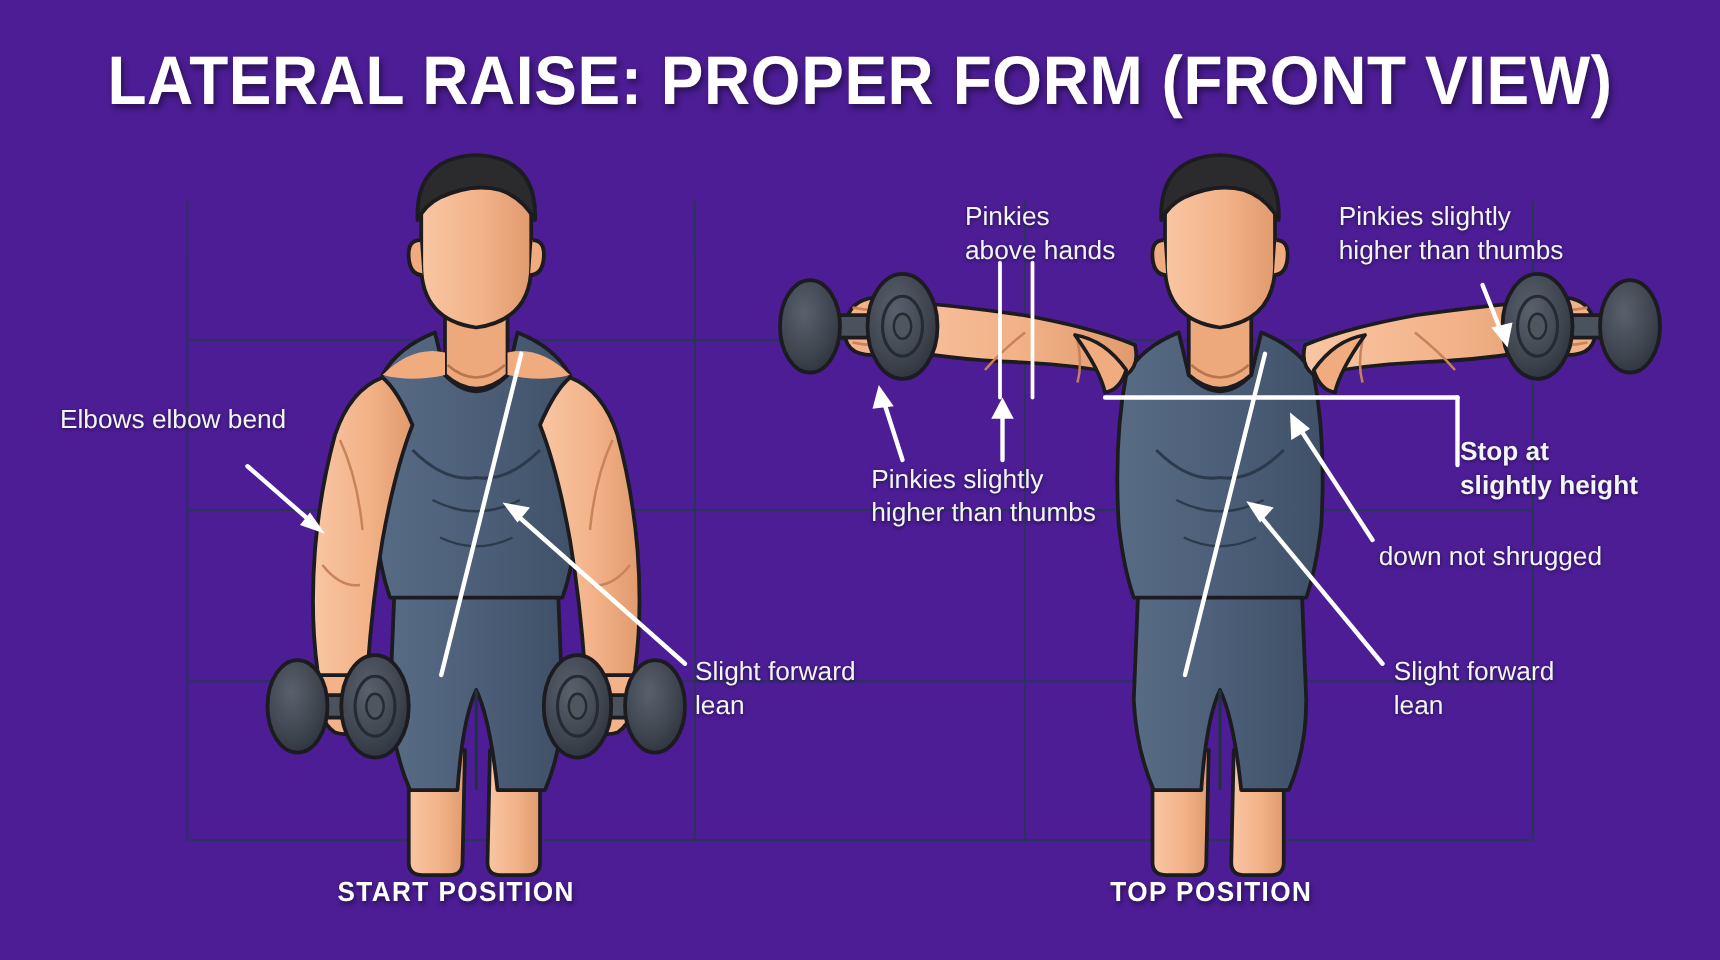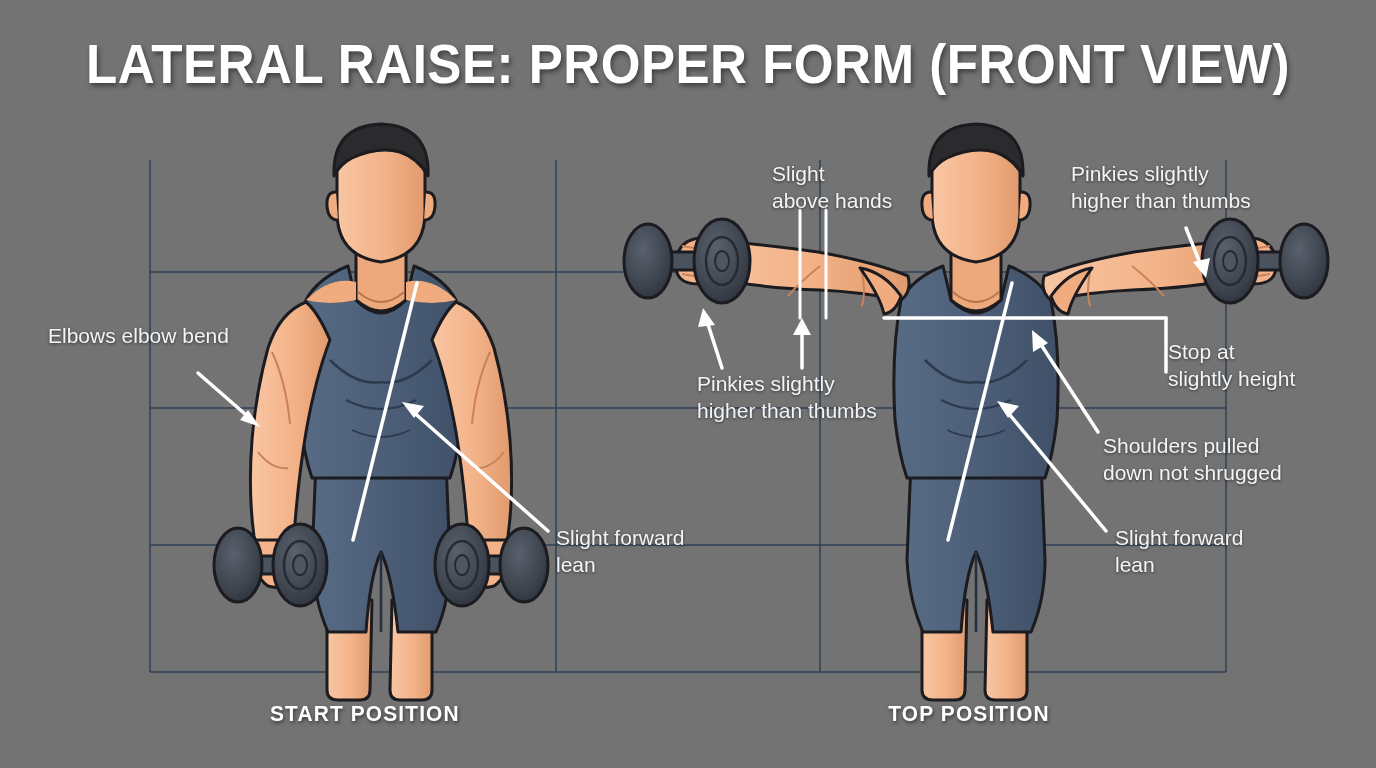--- a/index.html
+++ b/index.html
@@ -5,21 +5,21 @@
 <style>
   html, body {
     margin: 0;
     padding: 0;
     background: #14233c;
   }
   .stage {
     position: relative;
     width: 1376px;
     height: 768px;
-    background: #737373;
+    background: #4c1d95;
     overflow: hidden;
     font-family: "Liberation Sans", sans-serif;
     -webkit-font-smoothing: antialiased;
   }
   .grid-layer { position: absolute; inset: 0; pointer-events: none; }
   .title {
     position: absolute;
     top: 32px;
     left: 0;
     width: 100%;
@@ -258,41 +258,40 @@
   <div class="anno" style="top:322px; left:48px;">
     <div>Elbows elbow bend</div>
   </div>
 
   <div class="anno" style="top:524px; left:556px;">
     <div>Slight forward</div>
     <div>lean</div>
   </div>
 
   <div class="anno" style="top:160px; left:772px;">
-    <div>Slight</div>
+    <div>Pinkies</div>
     <div>above hands</div>
   </div>
 
   <div class="anno" style="top:370px; left:697px;">
     <div>Pinkies slightly</div>
     <div>higher than thumbs</div>
   </div>
 
   <div class="anno" style="top:160px; left:1071px;">
     <div>Pinkies slightly</div>
     <div>higher than thumbs</div>
   </div>
 
-  <div class="anno" style="top:338px; left:1168px;">
+  <div class="anno" style="top:348px; left:1168px;font-weight:bold;">
     <div>Stop at</div>
     <div>slightly height</div>
   </div>
 
   <div class="anno" style="top:432px; left:1103px;">
-    <div>Shoulders pulled</div>
     <div>down not shrugged</div>
   </div>
 
   <div class="anno" style="top:524px; left:1115px;">
     <div>Slight forward</div>
     <div>lean</div>
   </div>
 
   <div class="caption start">START POSITION</div>
   <div class="caption top">TOP POSITION</div>

